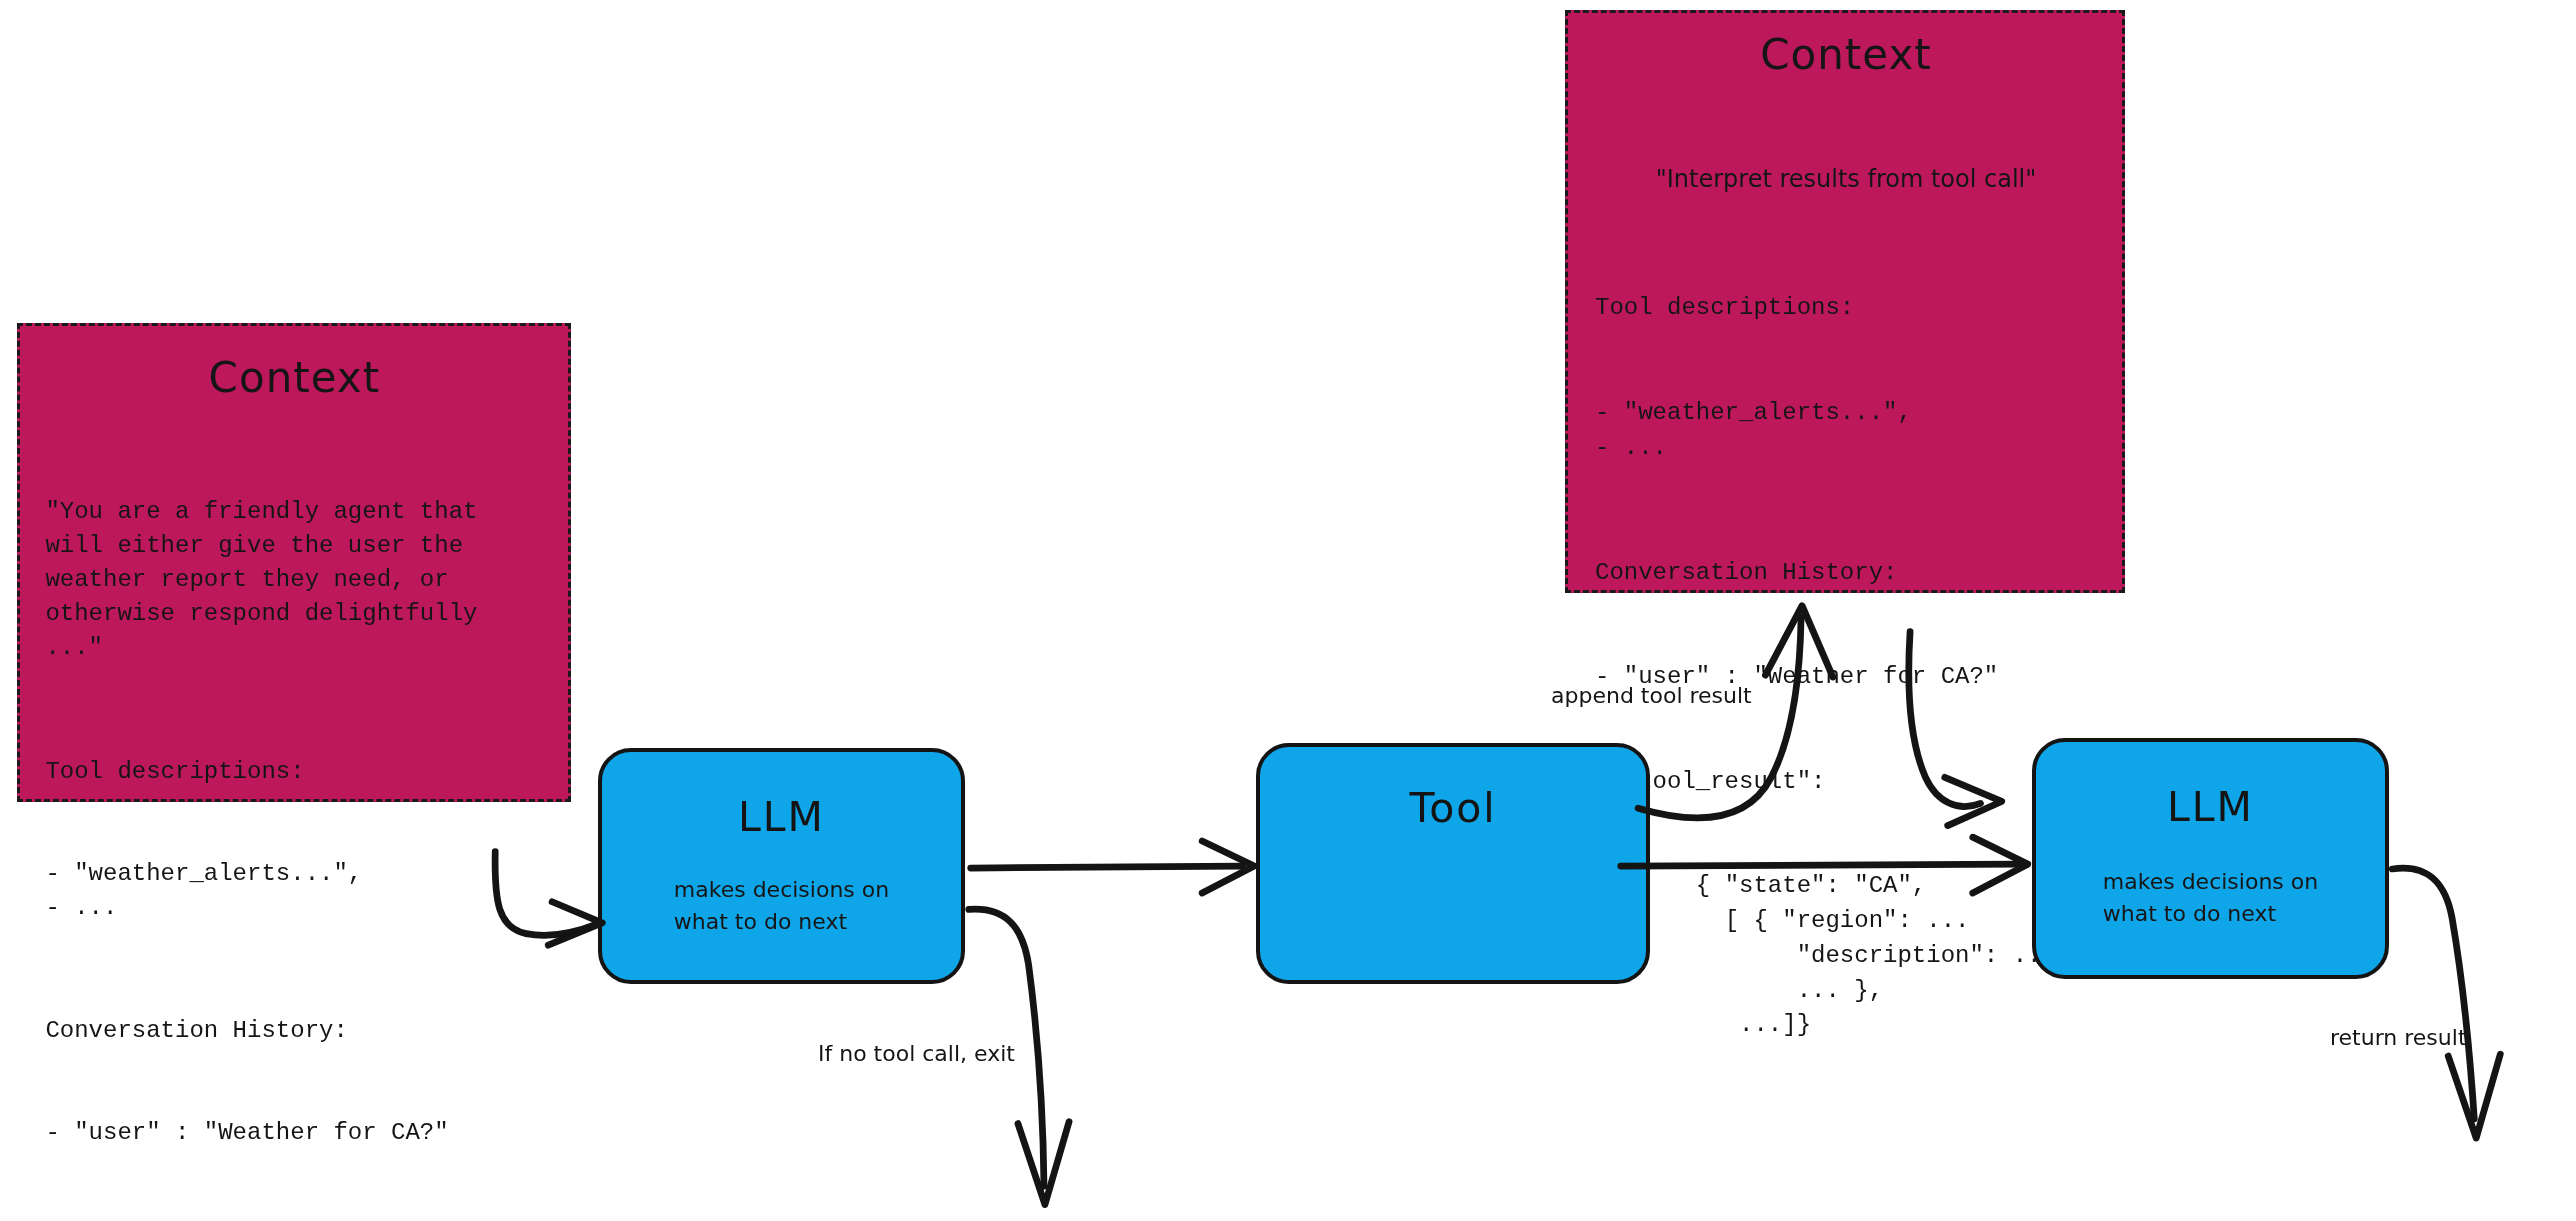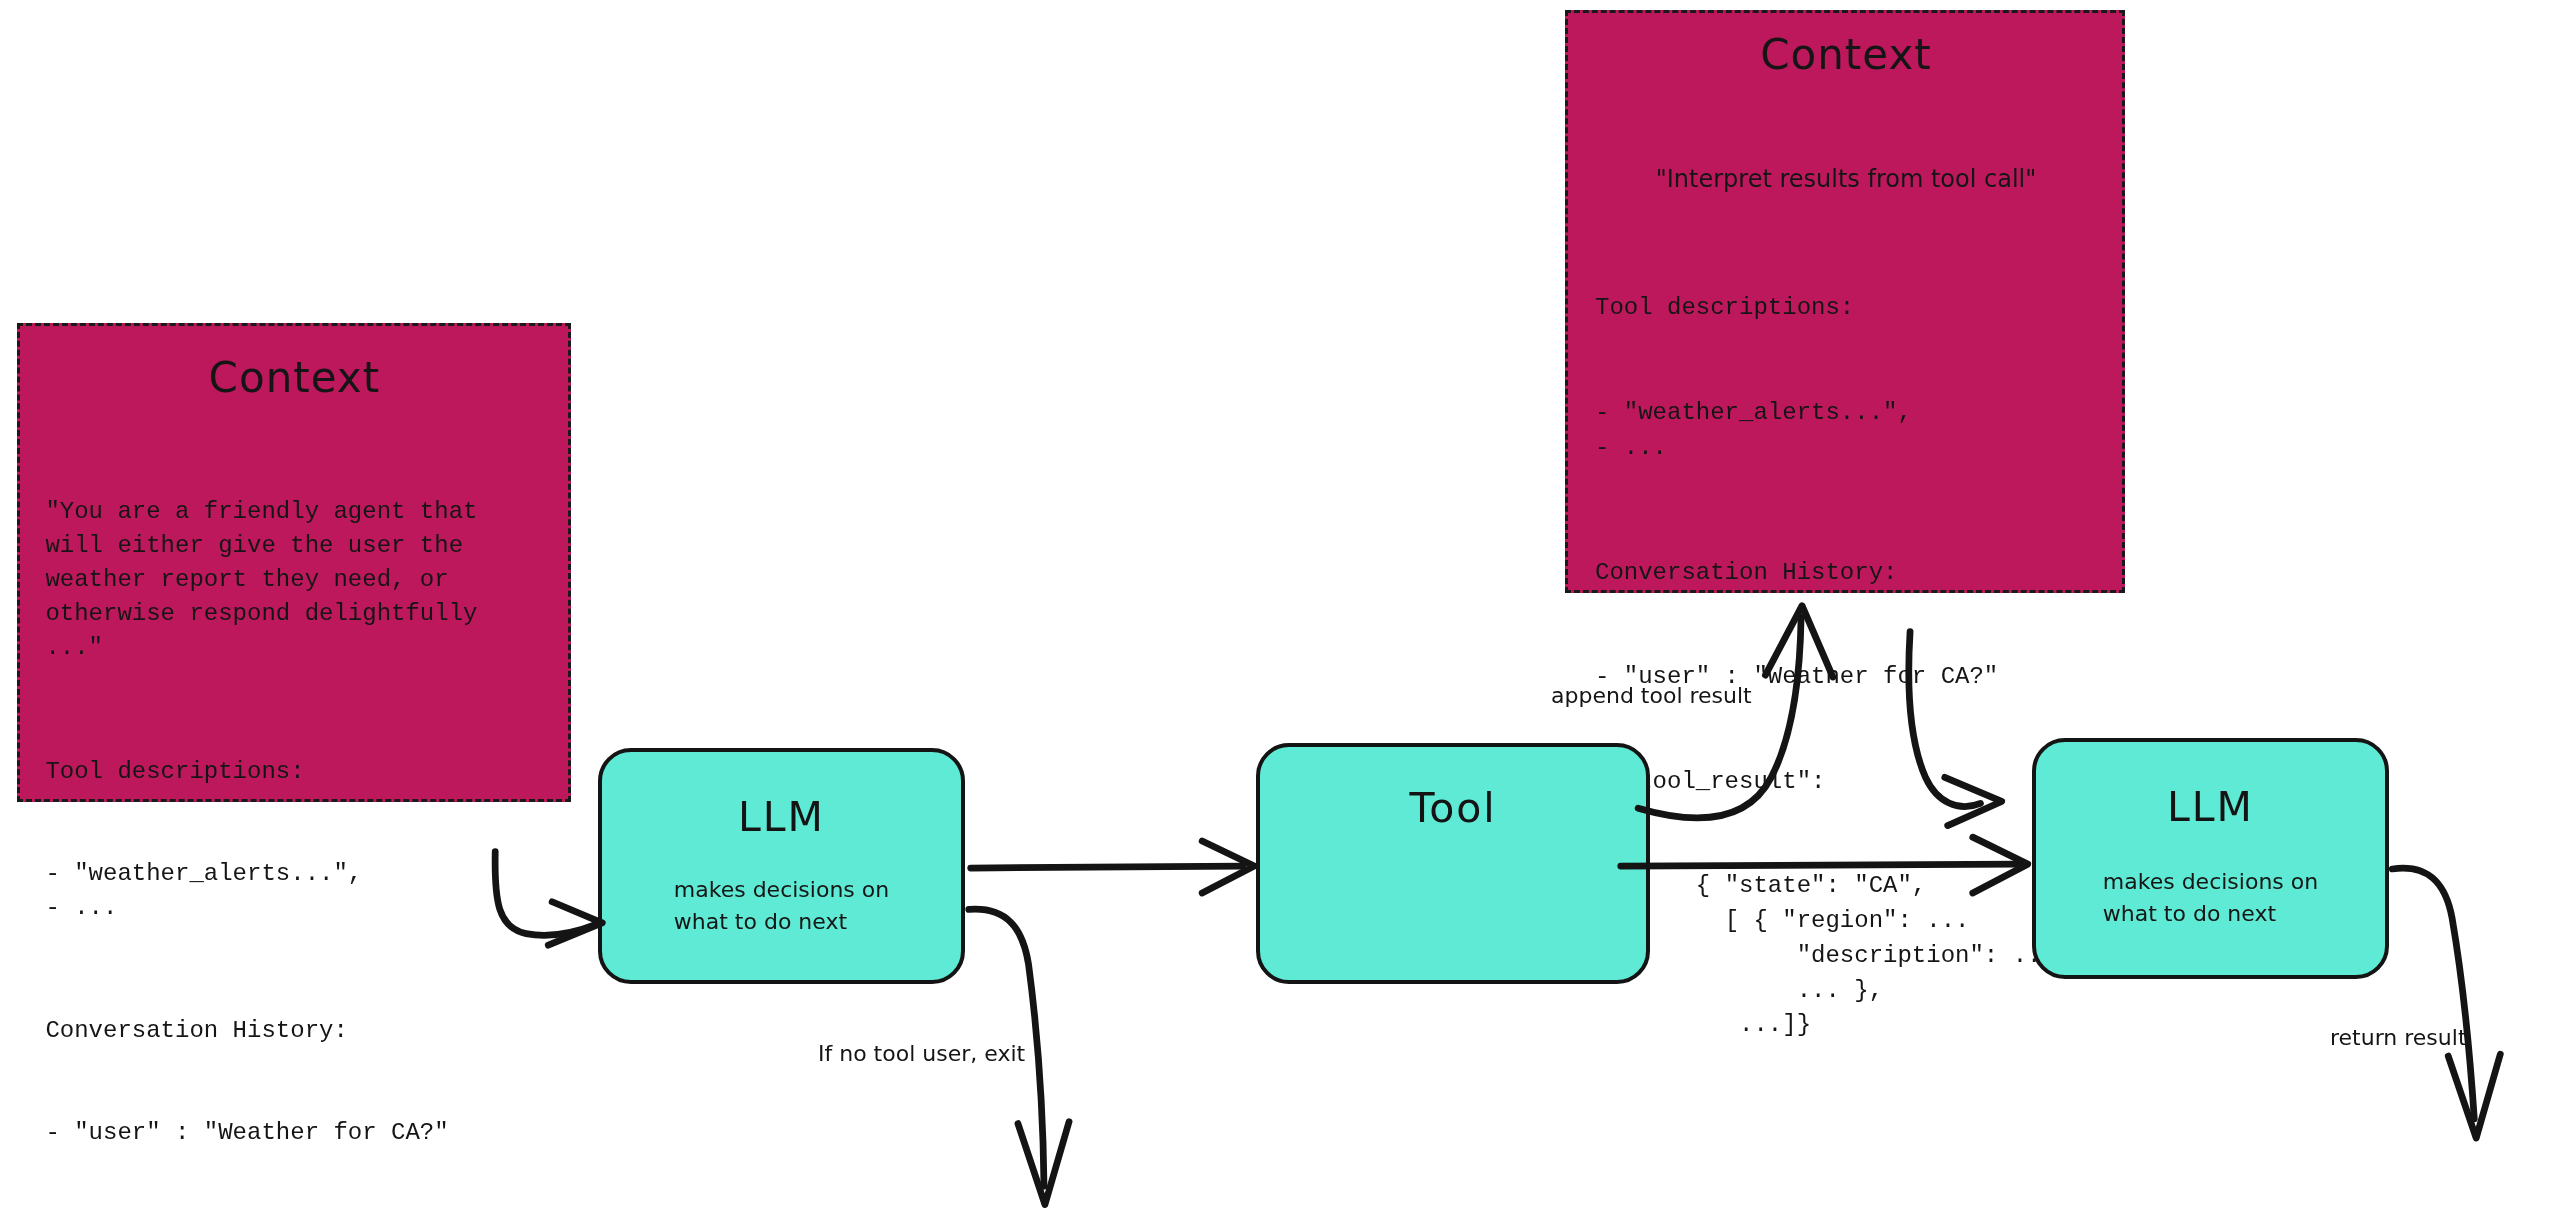--- a/index.html
+++ b/index.html
@@ -72,21 +72,21 @@
   #ctx-right .ctx-body { font-size: 24px; line-height: 1.45; }
   #ctx-right .ctx-lead { margin: 0 0 25px 0; text-align: center; }
   .mono-ind { display: block; }
 
   
   .node {
     position: absolute;
     box-sizing: border-box;
     border: 4.8px solid #141414;
     border-radius: 33px;
-    background: #5eead4;
+    background: #0ea5e9;
     display: flex;
     flex-direction: column;
     align-items: center;
   }
   .node-title {
     font-size: 41px;
     color: #141414;
     letter-spacing: 1.9px;
     text-align: center;
     font-family: "DejaVu Sans", sans-serif;
@@ -168,21 +168,21 @@
     <div class="node-title">Tool</div>
   </div>
 
   <div class="node" id="node-llm2">
     <div class="node-title">LLM</div>
     <div class="node-sub">makes decisions on
 what to do next</div>
   </div>
 
   <div class="edge-label" id="lbl-append">append tool result</div>
-  <div class="edge-label" id="lbl-exit">If no tool user, exit</div>
+  <div class="edge-label" id="lbl-exit">If no tool call, exit</div>
   <div class="edge-label" id="lbl-return">return result</div>
 
   <svg class="overlay" viewBox="0 0 2670 1266">
     <g fill="none" stroke="#141414" stroke-width="7" stroke-linecap="round" stroke-linejoin="round">
 
       <path d="M 513 883 C 512 935, 516 962, 545 968 C 570 973, 596 967, 619 958"></path>
       <path d="M 572 935 L 624 957 L 568 980" stroke-width="7"></path>
 
       <path d="M 1006 900 L 1288 898"></path>
       <path d="M 1246 872 L 1300 898 L 1246 926"></path>

